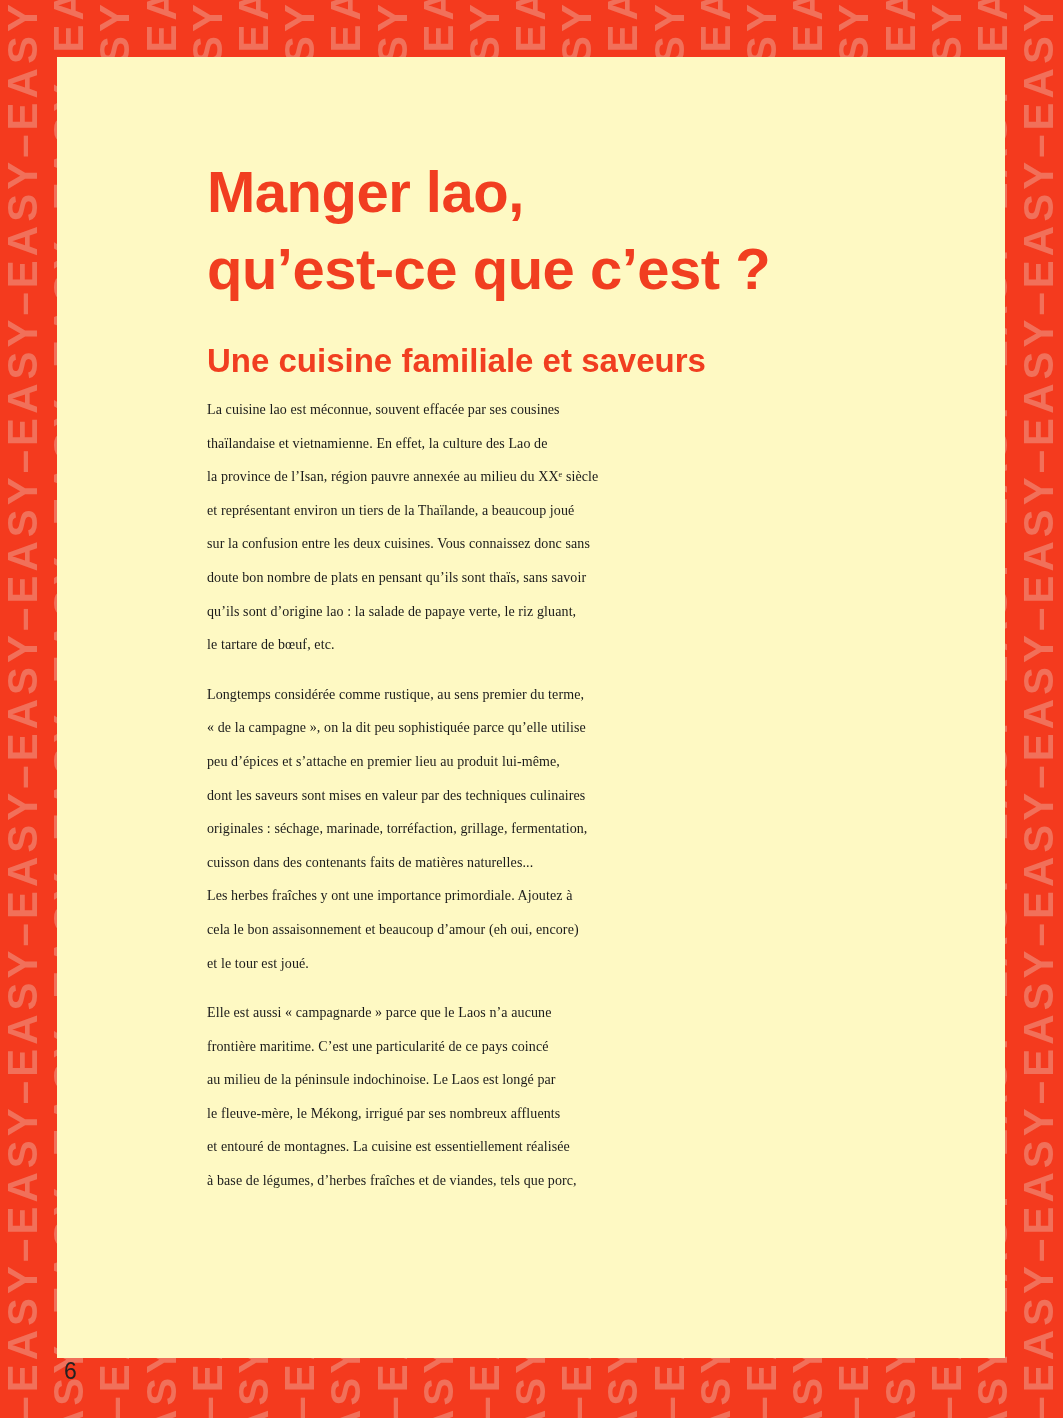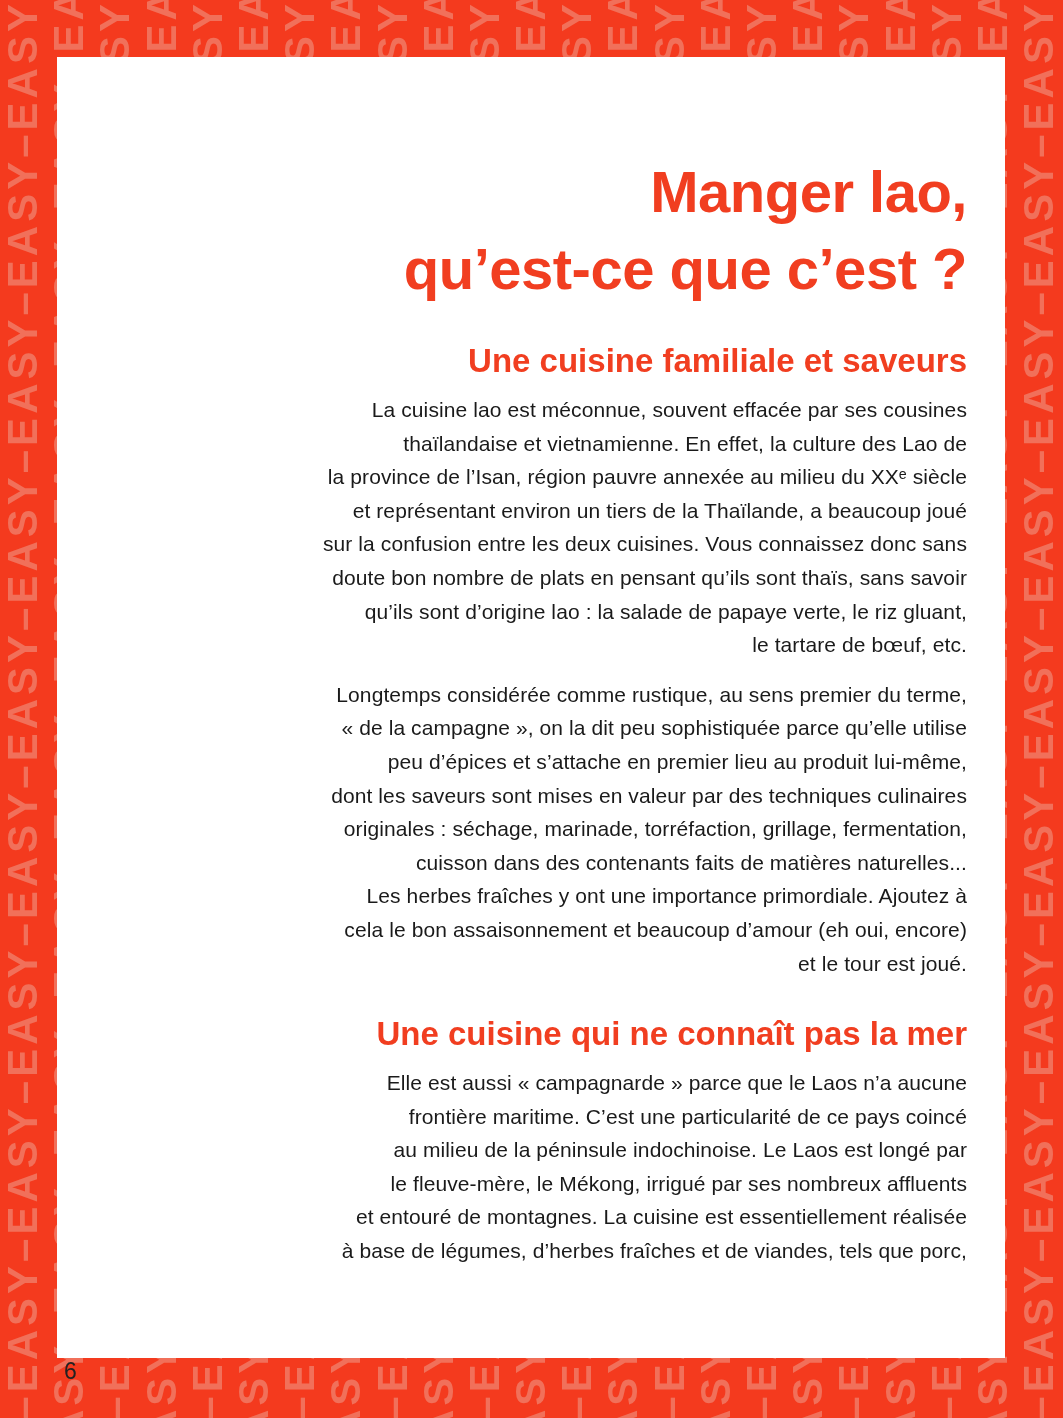--- a/index.html
+++ b/index.html
@@ -30,22 +30,21 @@
     white-space: nowrap;
     color: #F1705A;
     user-select: none;
   }
   .easy-col:nth-child(even) { margin-top: -78px; }
 
   
   .page {
     position: absolute; left: 57px; top: 57px;
     width: 948px; height: 1301px;
-    background: #ffffff;
-    text-align: right;
+    background: #fef9c3;
   }
   .content {
     position: absolute; left: 150px; top: 0;
     width: 760px;
     padding-top: 96px;
   }
   h1.title {
     margin: 0;
     font-size: 58px;
     line-height: 77px;
@@ -56,25 +55,26 @@
   }
   h2.heading {
     margin: 32px 0 10px 0;
     font-size: 33px;
     line-height: 44px;
     color: #F13E20;
     font-weight: bold;
   }
   p.body {
     margin: 0 0 16px 0;
-    font-size: 21px;
+    font-size: 14px;
     line-height: 33.6px;
     color: #1A1A1A;
     white-space: pre-line;
     letter-spacing: 0.1px;
+    font-family: Liberation Serif, serif;
   }
   .page-num {
     position: absolute; left: 64px; top: 1358px;
     font-size: 23px;
     color: #222222;
   }
 </style>
 </head>
 <body>
 
@@ -121,21 +121,20 @@
     <p class="body">Longtemps considérée comme rustique, au sens premier du terme,
 « de la campagne », on la dit peu sophistiquée parce qu’elle utilise
 peu d’épices et s’attache en premier lieu au produit lui-même,
 dont les saveurs sont mises en valeur par des techniques culinaires
 originales : séchage, marinade, torréfaction, grillage, fermentation,
 cuisson dans des contenants faits de matières naturelles...
 Les herbes fraîches y ont une importance primordiale. Ajoutez à
 cela le bon assaisonnement et beaucoup d’amour (eh oui, encore)
 et le tour est joué.</p>
 
-    <h2 class="heading">Une cuisine qui ne connaît pas la mer</h2>
     <p class="body">Elle est aussi « campagnarde » parce que le Laos n’a aucune
 frontière maritime. C’est une particularité de ce pays coincé
 au milieu de la péninsule indochinoise. Le Laos est longé par
 le fleuve-mère, le Mékong, irrigué par ses nombreux affluents
 et entouré de montagnes. La cuisine est essentiellement réalisée
 à base de légumes, d’herbes fraîches et de viandes, tels que porc,</p>
   </div>
 </main>
 
 <div class="page-num">6</div>

